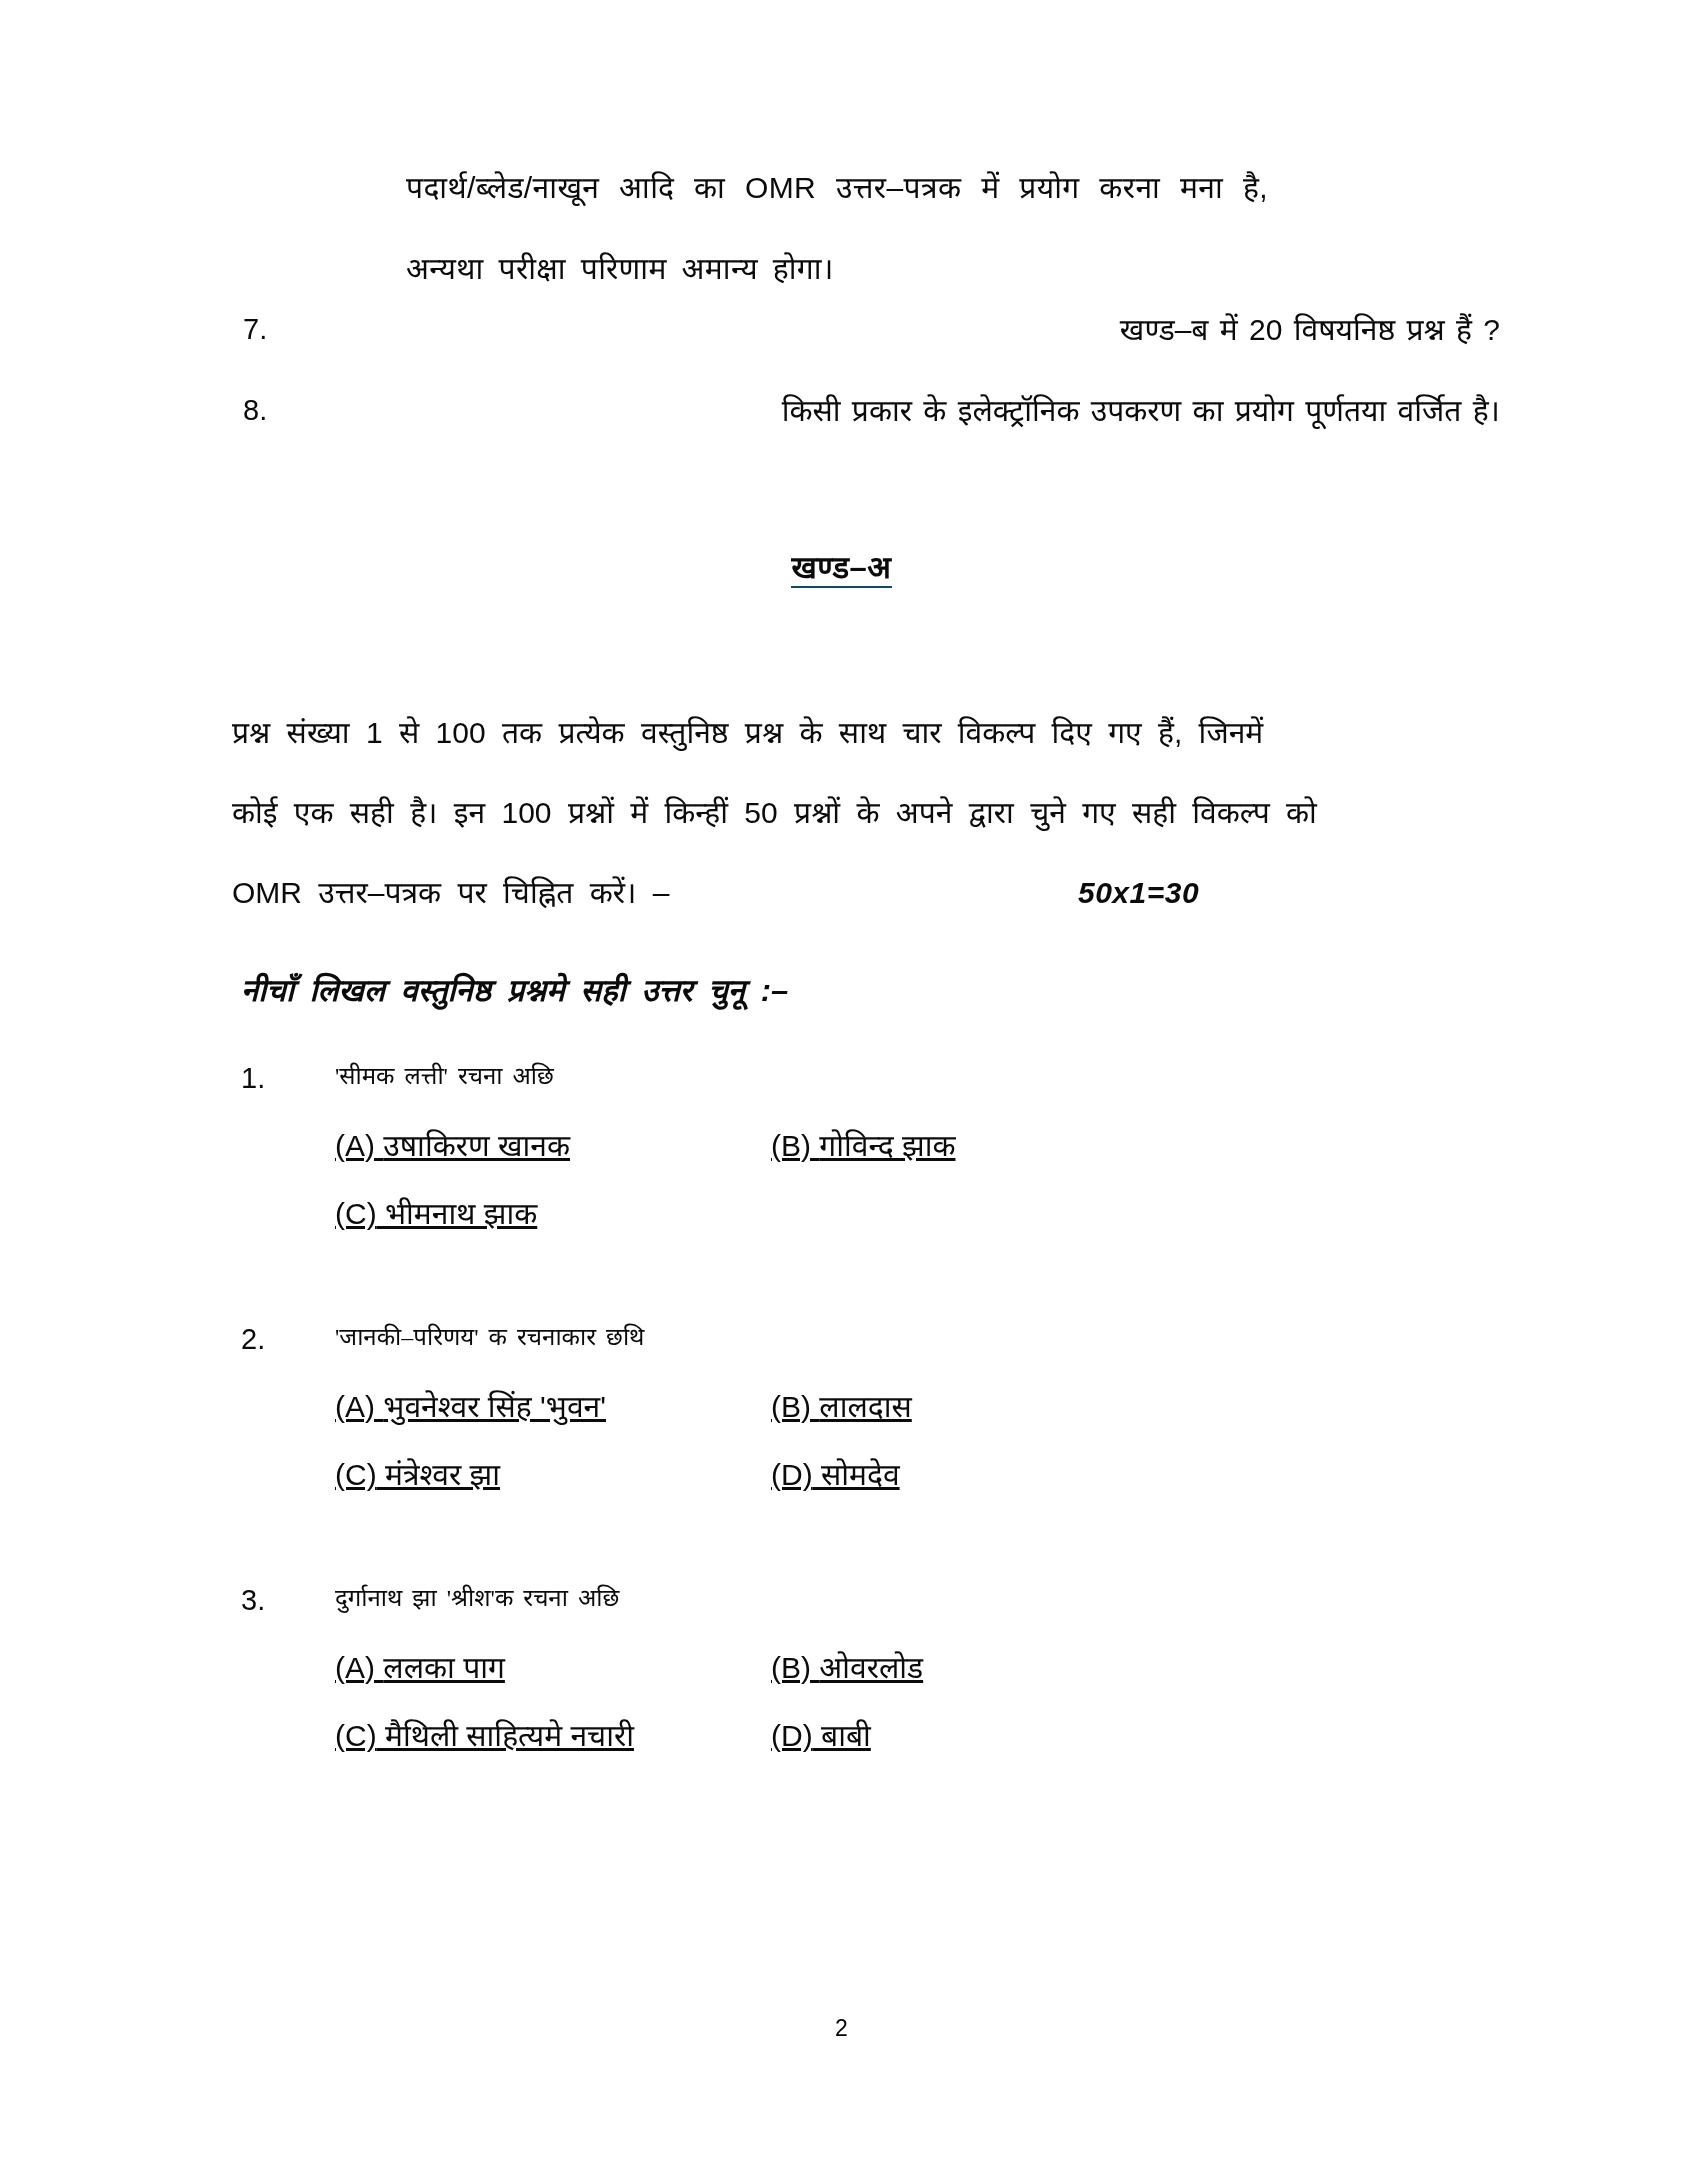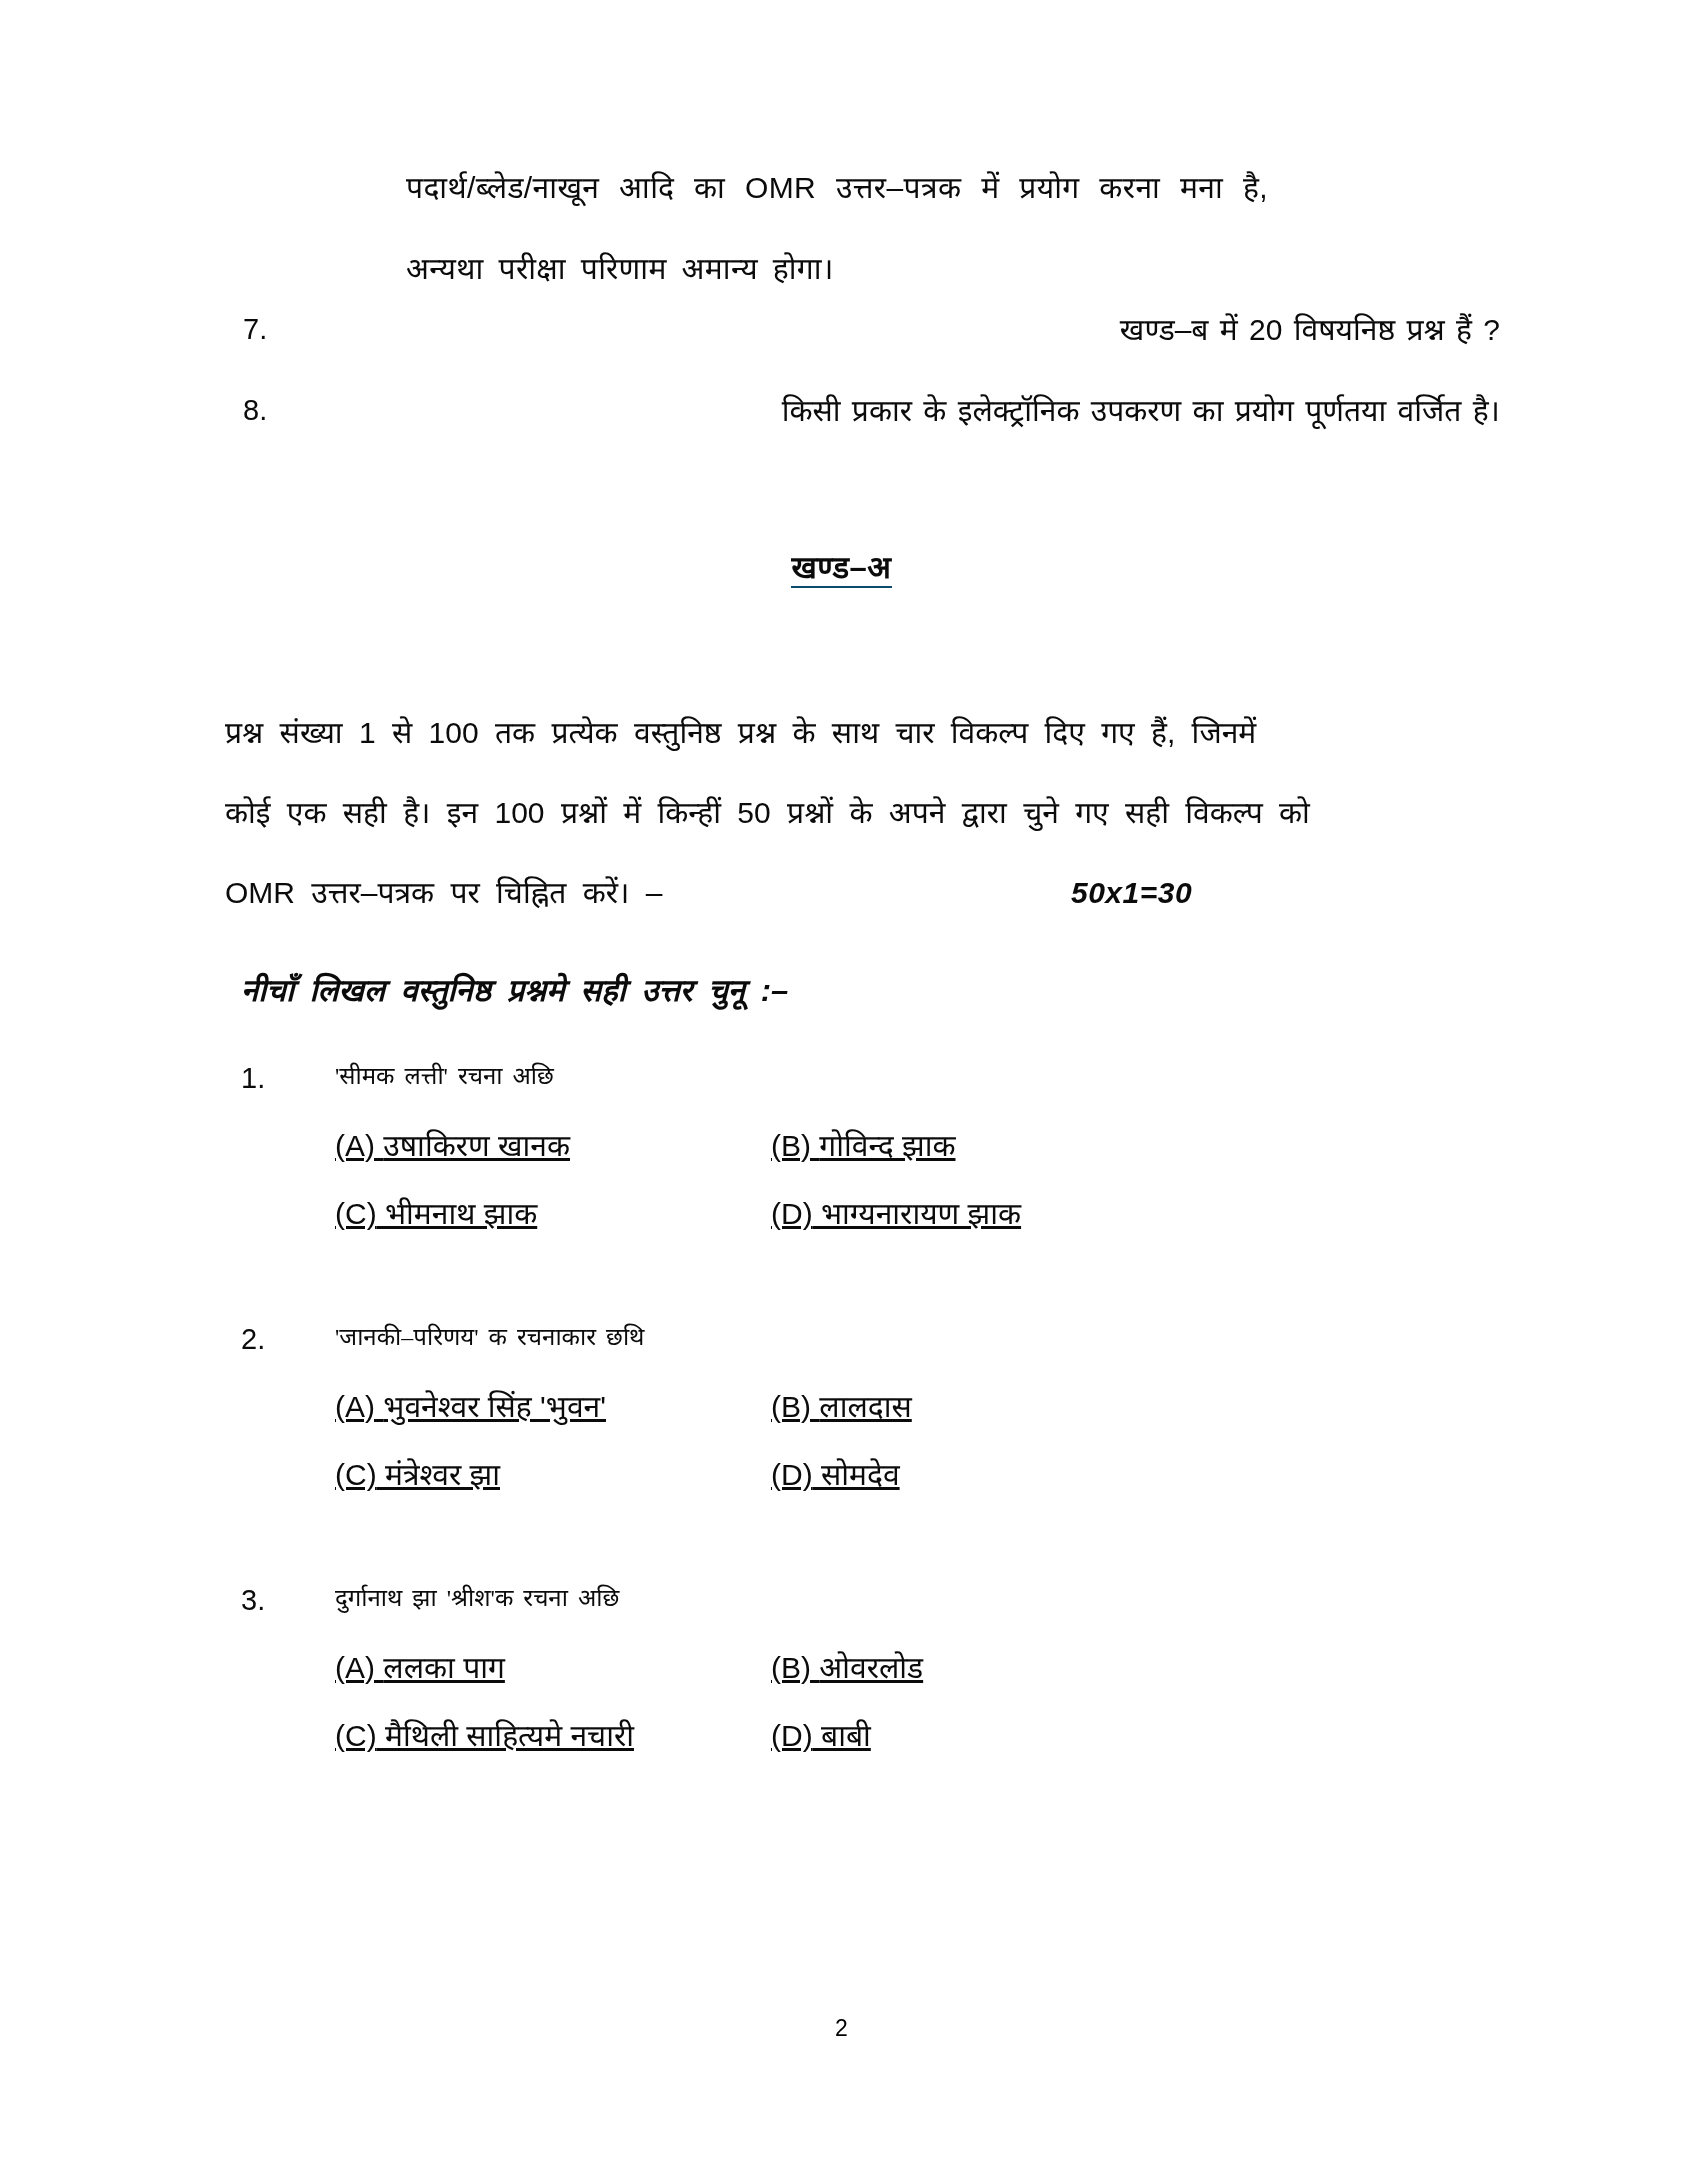--- a/index.html
+++ b/index.html
@@ -90,21 +90,21 @@
   }
   .sub-head span {
     font-size: 31px;
     font-weight: bold;
     word-spacing: 6px;
   }
 
   
   .instr {
     position: absolute;
-    left: 225px;
+    left: 232px;
     top: 718px;
     width: 1249px;
   }
   .instr-line {
     font-size: 30px;
     margin-bottom: 50px;
     word-spacing: 8px;
     white-space: nowrap;
   }
   .marks-line {
@@ -240,24 +240,20 @@
       <div class="opt opt-right">
         <span class="opt-label">(B)</span>
         <span>गोविन्द झाक</span>
       </div>
     </div>
     <div class="opt-row">
       <div class="opt opt-left">
         <span class="opt-label">(C)</span>
         <span>भीमनाथ झाक</span>
       </div>
-      <div class="opt opt-right">
-        <span class="opt-label">(D)</span>
-        <span>भाग्यनारायण झाक</span>
-      </div>
     </div>
   </div>
 
   <div class="q-block devnag" style="top: 1325px;">
     <div class="q-row">
       <div class="q-num">2.</div>
       <div class="q-text">'जानकी–परिणय' क रचनाकार छथि</div>
     </div>
     <div class="opt-row">
       <div class="opt opt-left">

